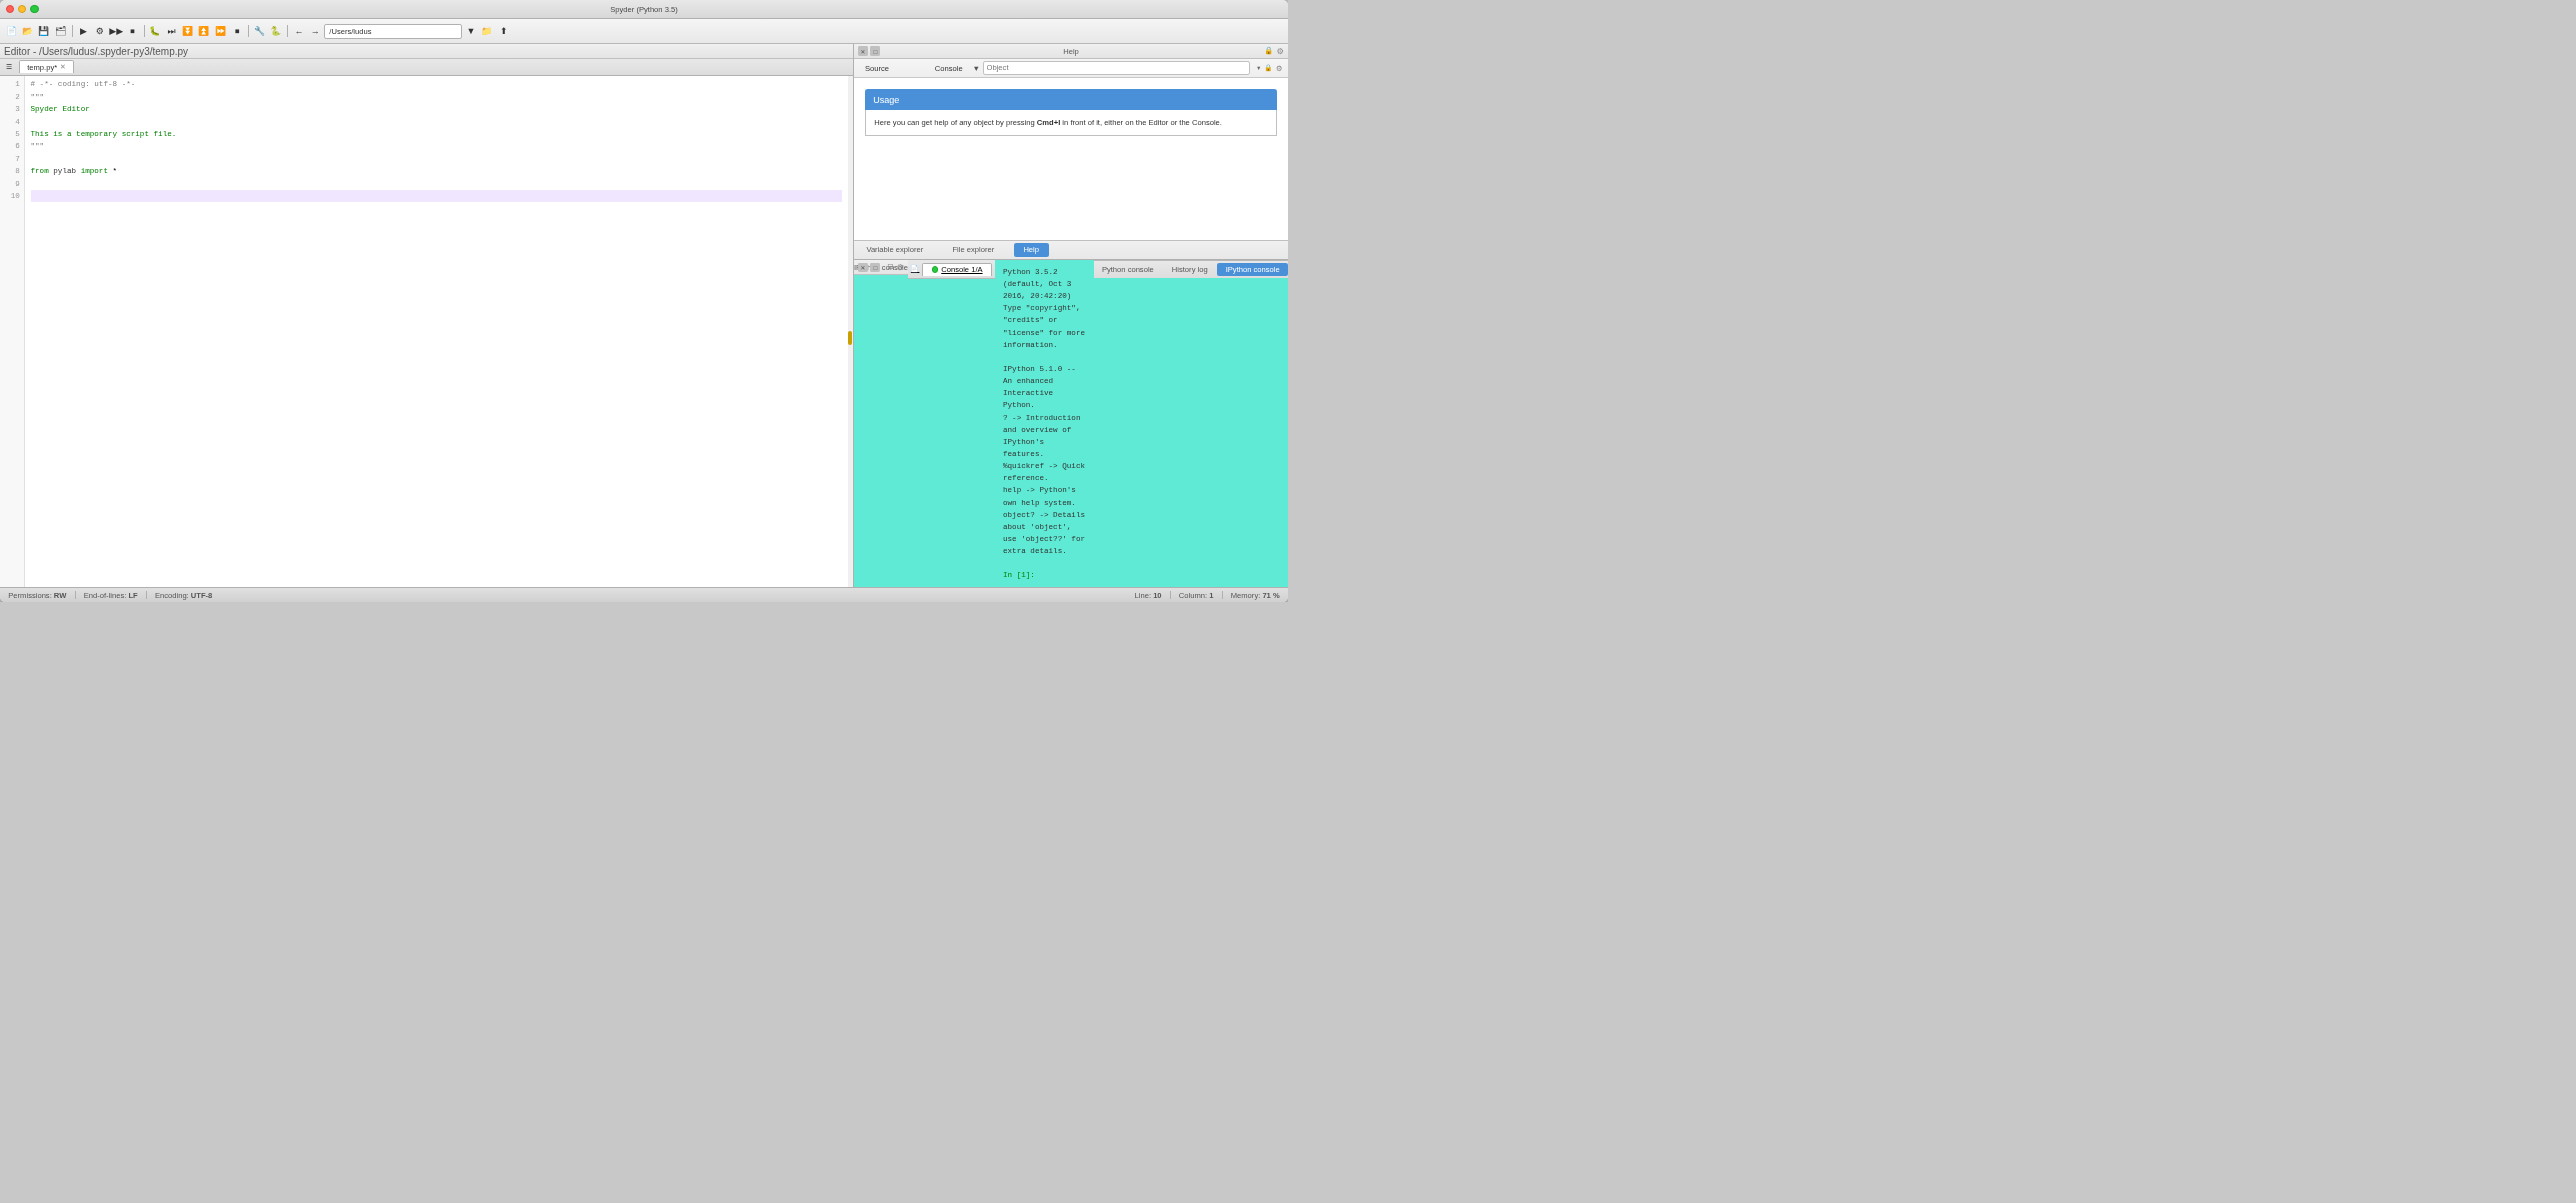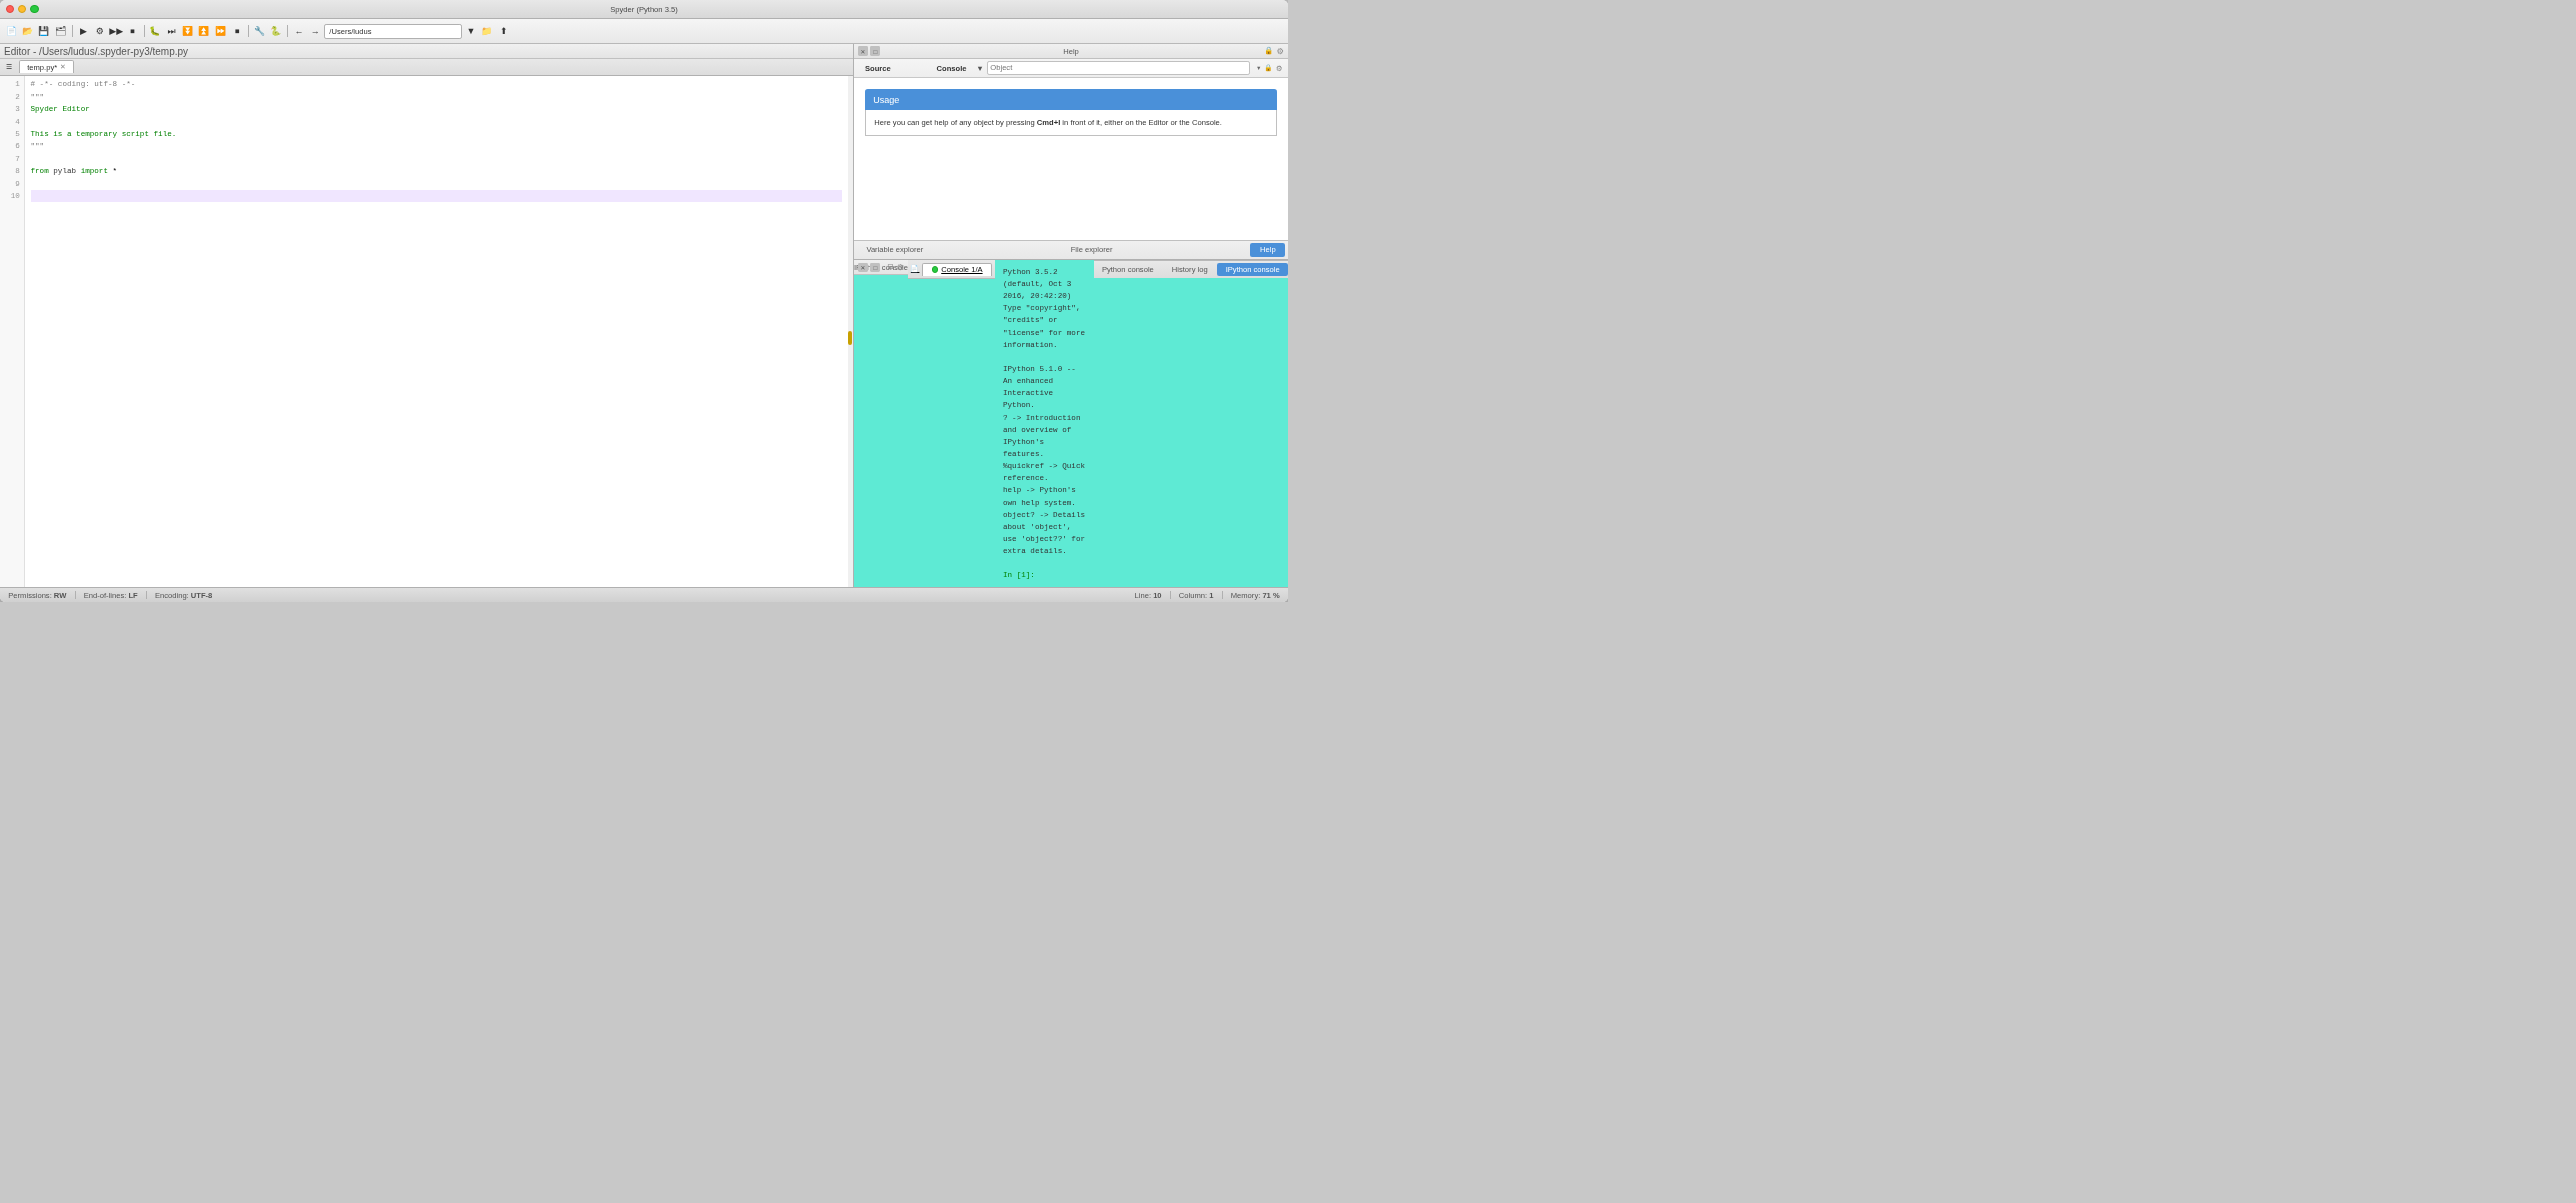--- a/index.html
+++ b/index.html
@@ -278,37 +278,36 @@
       align-items: center;
       padding: 0 5.5px;
       gap: 2.8px;
       flex-shrink: 0;
     }
     .help-source-btn, .help-console-btn {
       padding: 1.4px 5.5px;
       font-size: 7.6px;
       border-radius: 2.1px;
       cursor: pointer;
-      font-weight: bold;
     }
     .help-source-btn { color: #333; background: none; }
     .help-console-btn { color: #333; background: none; margin-left: 32px; }
     .help-object-input {
       flex: 1;
       height: 13.8px;
       border: 0.7px solid #c0c0c0;
       border-radius: 2.1px;
       padding: 0 2.8px;
       font-size: 7.6px;
       background: white;
     }
     .help-tabs-bottom {
       display: flex;
       align-items: center;
-      justify-content: space-between;
+      justify-content: flex-start;
       gap: 10px;
       padding: 2.8px;
       background: linear-gradient(to bottom, #f0f0f0, #e8e8e8);
       border-top: 0.7px solid #c0c0c0;
       flex-shrink: 0;
     }
     .help-tab-btn {
       padding: 2.1px 9.6px;
       font-size: 7.6px;
       border-radius: 2.1px;

